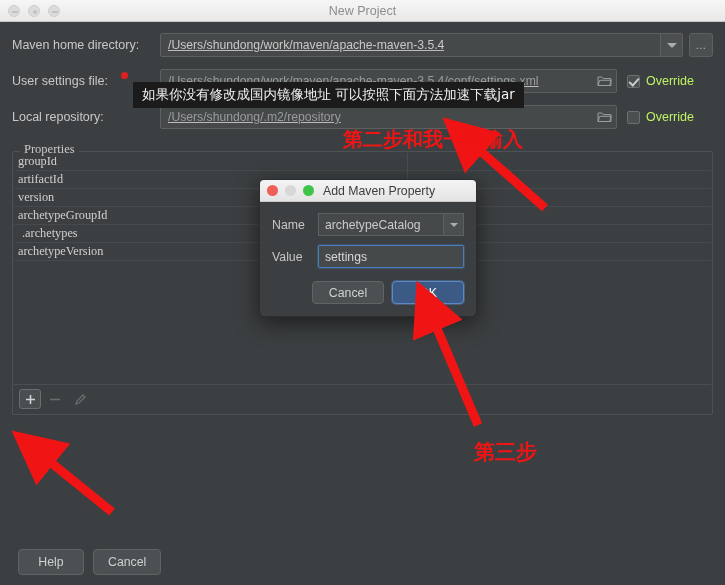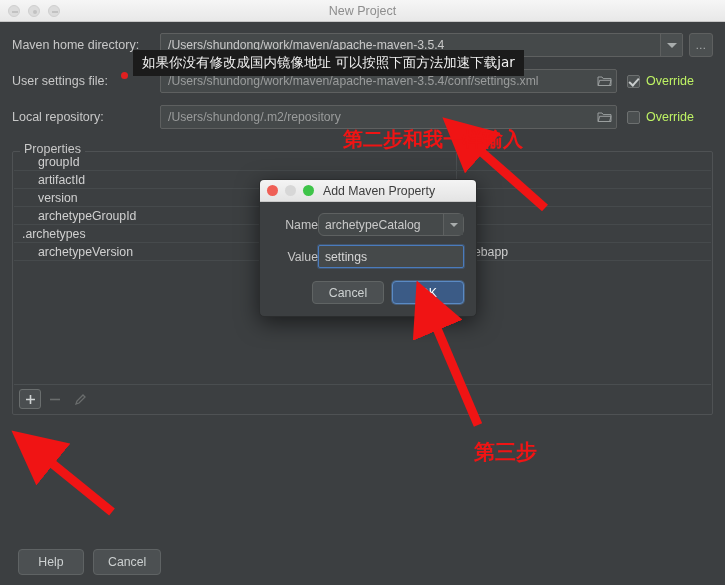--- a/index.html
+++ b/index.html
@@ -68,20 +68,21 @@
   .field {
     flex: 1 1 auto;
     height: 24px;
     background: #45494a;
     border: 1px solid #5e6060;
     border-radius: 2px;
     display: flex;
     align-items: center;
     position: relative;
     overflow: hidden;
+    text-decoration: underline;
   }
   .field .txt {
     padding-left: 7px;
     font-size: 12.2px;
     color: #c8c8c8;
     white-space: nowrap;
     overflow: hidden;
   }
   .field.dim .txt { color: #9a9c9c; }
   .combo-arrow {
@@ -140,20 +141,21 @@
     border-width: 0 2px 2px 0;
     transform: rotate(42deg);
   }
   .override span { font-size: 12.5px; color: #bef264; }
 
   
   .group {
     margin-top: 12px;
     position: relative;
     height: 272px;
+    font-family: Liberation Serif, serif;
   }
   .group-legend {
     position: absolute;
     top: -1px; left: 8px;
     background: #3c3f41;
     padding: 0 4px;
     font-size: 12.5px;
     color: #c8c8c8;
     z-index: 2;
   }
@@ -172,22 +174,22 @@
   }
   .trow {
     height: 18px;
     display: flex;
     align-items: center;
     border-bottom: 1px solid #464a4c;
     font-size: 12.3px;
     color: #d0d0d0;
   }
   .trow .c-name {
-    width: 443px;
-    padding-left: 24px;
+    width: 394px;
+    padding-left: 4px;
     border-right: 1px solid #4a4e50;
     height: 100%;
     display: flex; align-items: center;
     white-space: nowrap; overflow: hidden;
   }
   .trow .c-val {
     flex: 1 1 auto;
     padding-left: 8px;
     height: 100%;
     display: flex; align-items: center;
@@ -244,21 +246,21 @@
     border: 1px solid #4c79ad;
     color: #ffffff;
   }
   .spacer { flex: 1 1 auto; }
   .footer .right { display: flex; }
   .footer .right .btn:last-child { margin-right: 0; }
 
   
   .tooltip {
     position: absolute;
-    left: 133px; top: 50px;
+    left: 133px; top: 82px;
     background: #1b1b1b;
     color: #f2f2f2;
     padding: 4px 9px;
     font-size: 13.5px;
     white-space: nowrap;
     z-index: 40;
     font-family: "DejaVu Sans", "Liberation Sans", sans-serif;
   }
   .tooltip-dot {
     position: absolute;
@@ -293,33 +295,33 @@
   .dot.red { background: #ef5f56; }
   .dot.yellow { background: #d7d7d7; }
   .dot.green { background: #3ec449; }
   .dlg-title-text {
     position: absolute; left: 0; right: 0;
     text-align: center;
     font-size: 12.3px;
     color: #3d3d3d;
     padding-left: 22px;
   }
-  .dlg-body { padding: 11px 12px 12px 12px; text-align: right; }
+  .dlg-body { padding: 11px 12px 12px 12px; }
   .dlg-row { display: flex; align-items: center; margin-bottom: 9px; }
   .dlg-lbl {
     width: 46px;
     font-size: 12.3px;
     color: #c6c6c6;
   }
   .dlg-combo {
     flex: 1 1 auto;
     height: 23px;
     background: #45494a;
     border: 1px solid #5e6161;
-    border-radius: 6px;
+    border-radius: 0;
     display: flex; align-items: center;
     position: relative;
   }
   .dlg-combo .v {
     padding-left: 6px;
     font-size: 12.2px;
     color: #cacaca;
   }
   .dlg-combo .arw {
     position: absolute; right: 0; top: 0; bottom: 0;

